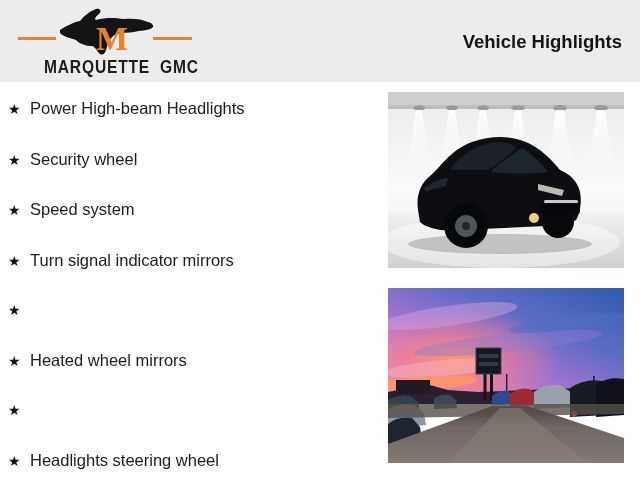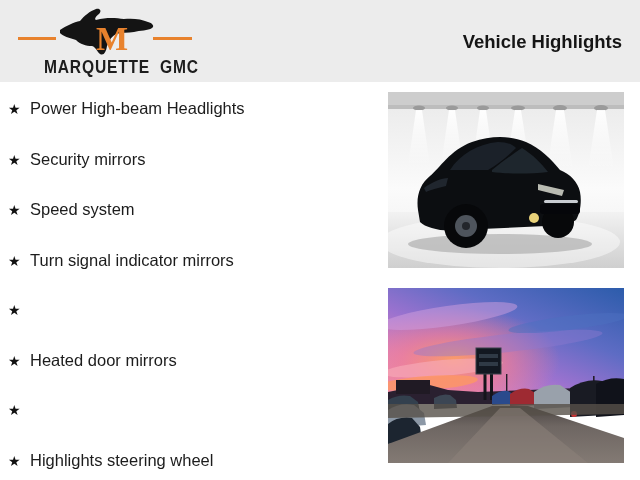--- a/index.html
+++ b/index.html
@@ -50,43 +50,43 @@
     <div class="page-title">Vehicle Highlights</div>
   </div>
 
   <ul class="highlights">
     <li>
       <span class="star">★</span>
       <span>Power High-beam Headlights</span>
       </li>
     <li>
       <span class="star">★</span>
-      <span>Security mirrors</span>
+      <span>Security wheel</span>
       </li>
     <li>
       <span class="star">★</span>
       <span>Speed system</span>
       </li>
     <li>
       <span class="star">★</span>
       <span>Turn signal indicator mirrors</span>
       </li>
     <li>
       <span class="star">★</span>
       </li>
     <li>
       <span class="star">★</span>
-      <span>Heated door mirrors</span>
-      </li>
-    <li>
-      <span class="star">★</span>
-      </li>
-    <li>
-      <span class="star">★</span>
-      <span>Highlights steering wheel</span>
+      <span>Heated wheel mirrors</span>
+      </li>
+    <li>
+      <span class="star">★</span>
+      </li>
+    <li>
+      <span class="star">★</span>
+      <span>Headlights steering wheel</span>
       </li>
   </ul>
 
   <div class="photo photo-1" role="img" aria-label="Black compact SUV in white showroom with ceiling spotlights">
     <svg width="236" height="176" viewBox="0 0 236 176">
       <defs>
         <linearGradient id="wall" x1="0" y1="0" x2="0" y2="1">
           <stop offset="0" stop-color="#e9e9e9"></stop>
             <stop offset="0.55" stop-color="#fbfbfb"></stop>
           <stop offset="1" stop-color="#ededed"></stop>

